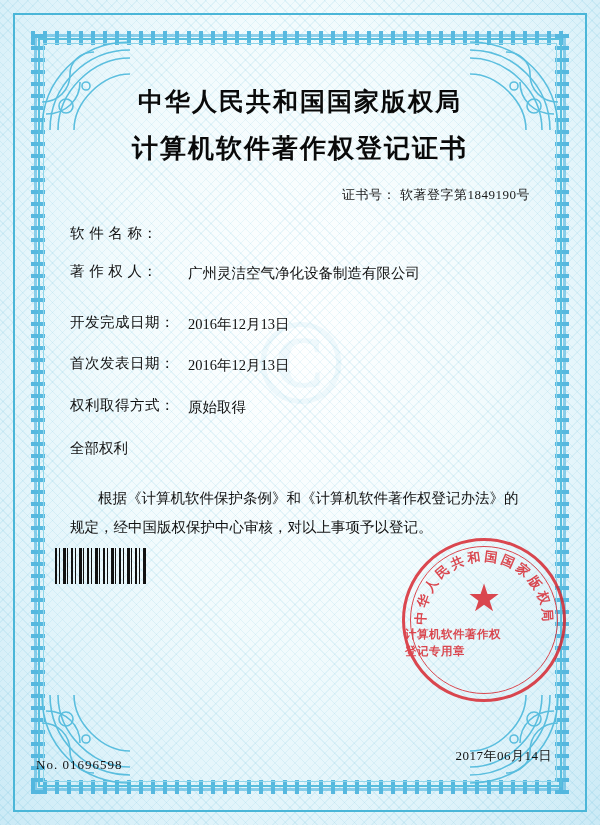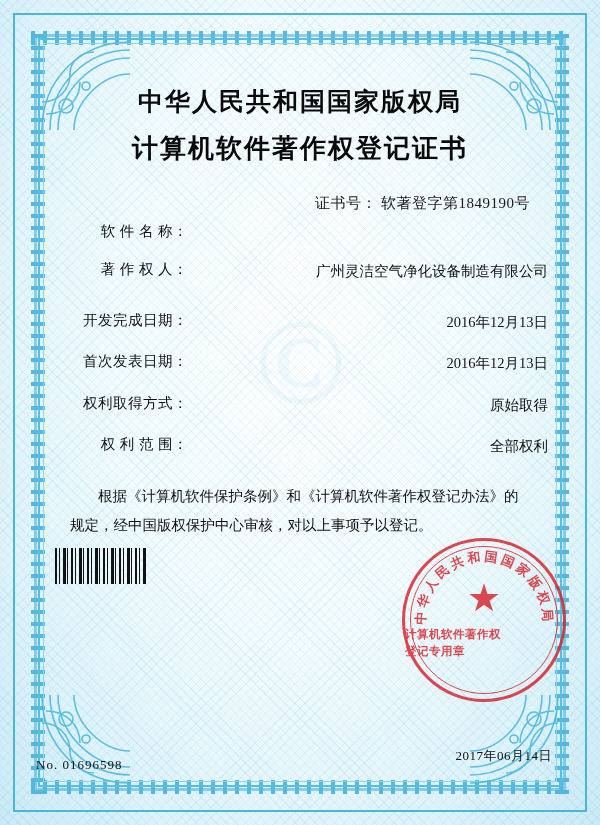--- a/index.html
+++ b/index.html
@@ -109,30 +109,30 @@
   .title-sub {
     font-family: Liberation Serif, serif;
     font-size: 26px;
     font-weight: bold;
     letter-spacing: 2px;
     color: #0a0a0a;
     margin-top: 12px;
   }
 
   .cert-no-line {
-    margin-top: 28px;
+    margin-top: 20px;
     text-align: right;
     padding-right: 18px;
-    font-size: 15px;
+    font-size: 13px;
     color: #1a1a1a;
     letter-spacing: 0.5px;
   }
   .cert-no-line .label { margin-right: 4px; }
 
-  .fields { margin-top: 9px; padding-left: 18px; text-align: right; }
+  .fields { margin-top: 20px; padding-left: 18px; }
   .field-row {
     display: flex;
     align-items: flex-start;
     margin-bottom: 19px;
     font-size: 14.5px;
     color: #111;
   }
   .field-label {
     width: 118px;
     flex: 0 0 118px;
@@ -345,21 +345,20 @@
         <div class="field-label tight">首次发表日期：</div>
         <div class="field-value">2016年12月13日</div>
       </div>
 
       <div class="field-row">
         <div class="field-label tight">权利取得方式：</div>
         <div class="field-value">原始取得</div>
       </div>
 
       <div class="field-row">
-        <div class="field-label tight">权 利 范 围：</div>
         <div class="field-value">全部权利</div>
       </div>
 
 
     </div>
 
     <div class="statement">
       <span class="indent">根据《计算机软件保护条例》和《计算机软件著作权登记办法》的</span>
       <span>规定，经中国版权保护中心审核，对以上事项予以登记。</span>
     </div>

